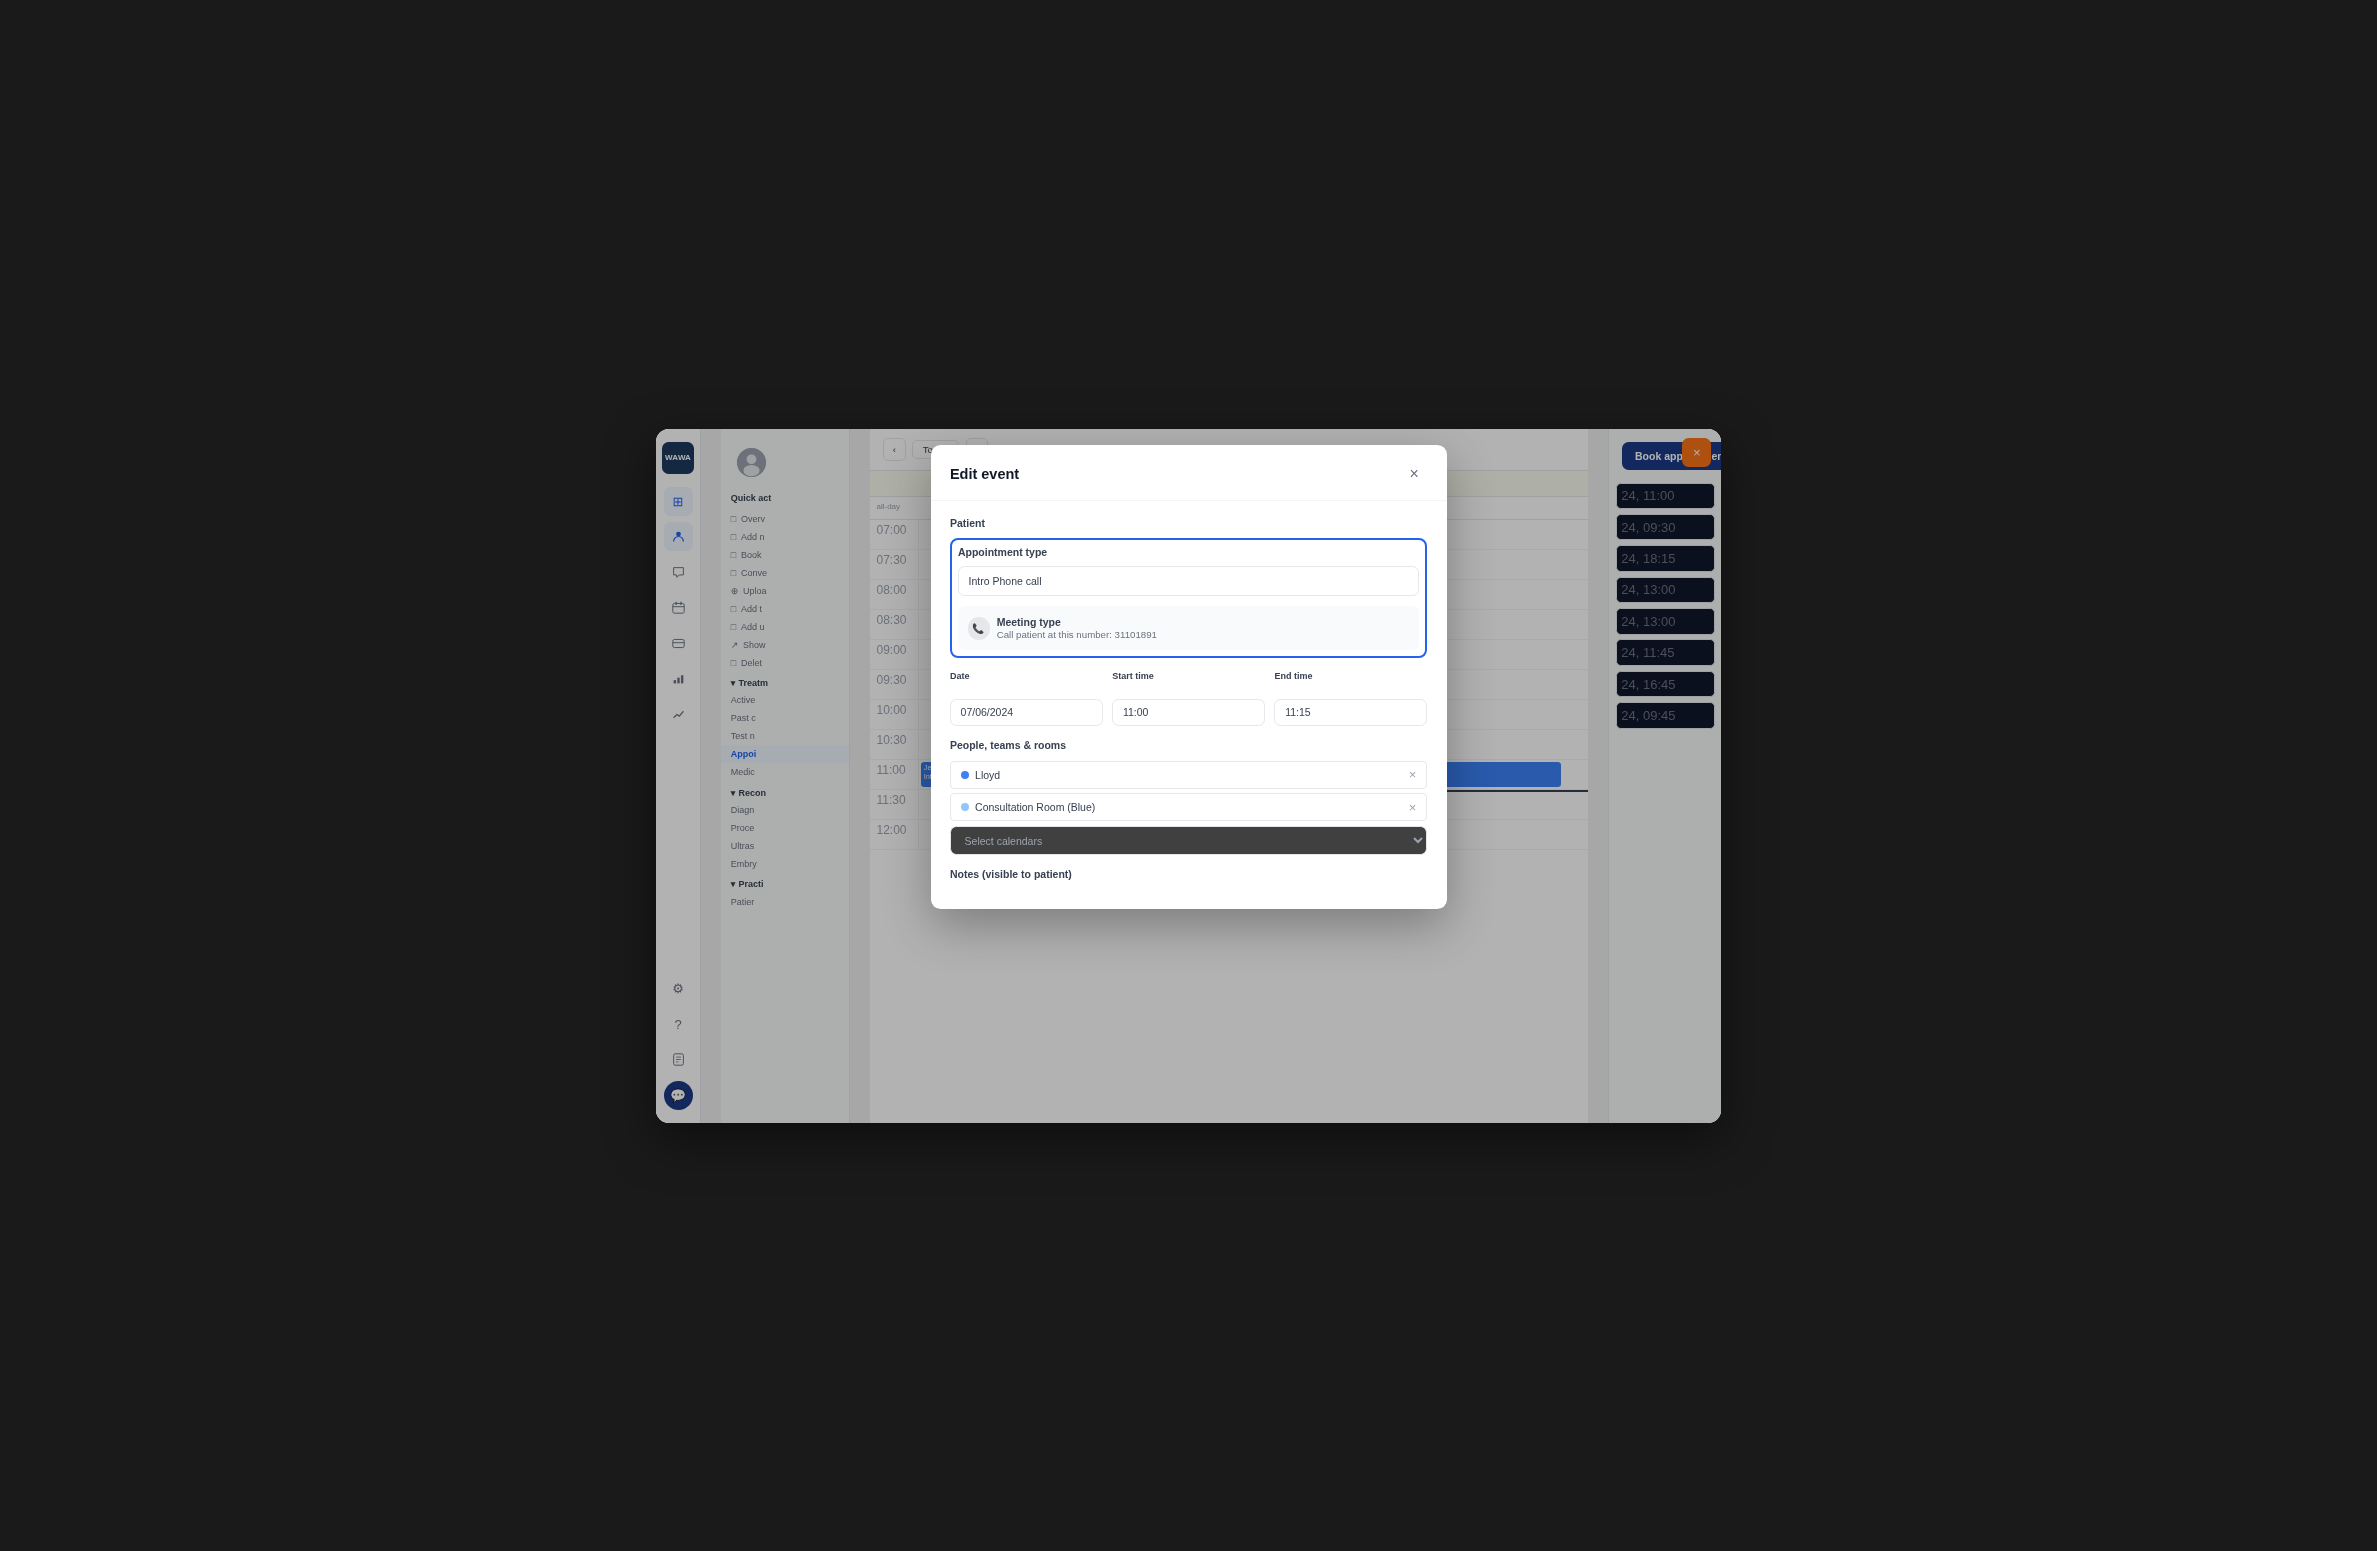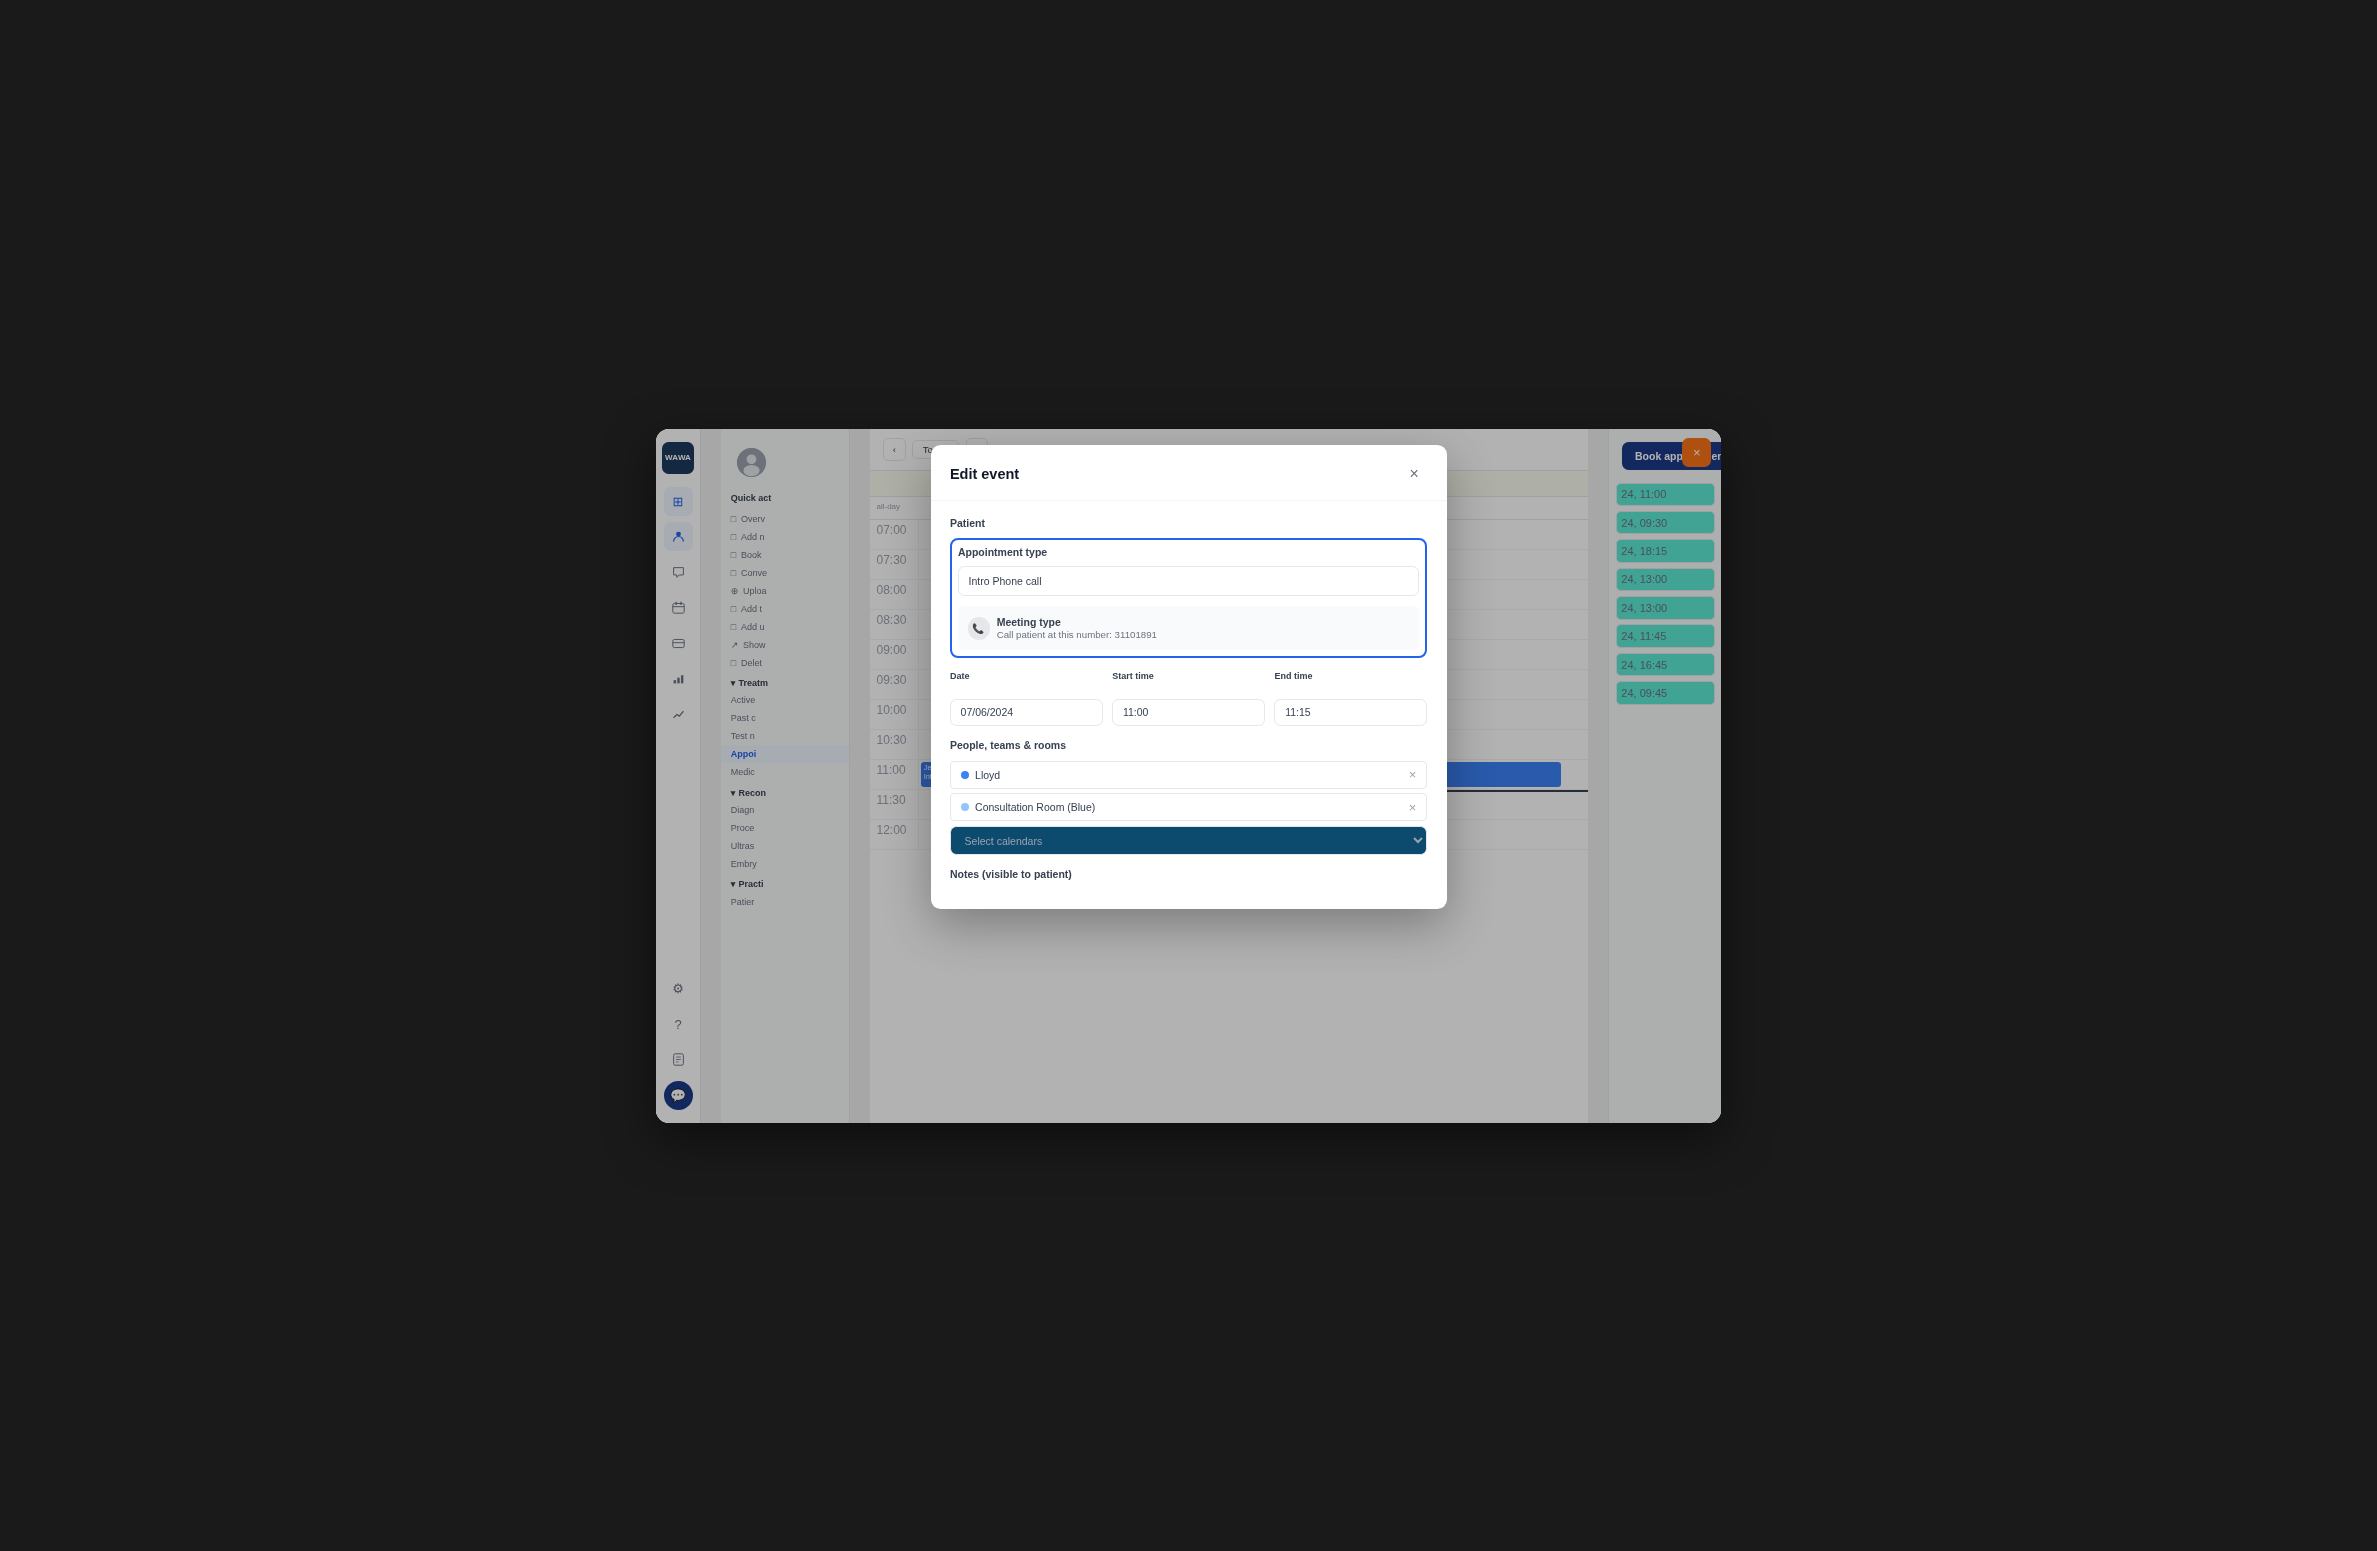--- a/index.html
+++ b/index.html
@@ -219,26 +219,26 @@
     .right-panel {
       width: 113px;
       background: #f8f9fa;
       border-left: 0.8px solid #e5e7eb;
       padding: 6.5px;
       font-size: 8px;
       color: #6b7280;
     }
 
     .right-event {
-      background: #5eead4;
+      background: #0f172a;
       border: 0.8px solid #e5e7eb;
       border-radius: 4.8px;
       padding: 4.8px;
       margin-bottom: 4.8px;
-      font-size: 11px;
+      font-size: 13px;
     }
 
     
     .book-btn {
       background: #1e3a8a;
       color: white;
       border: none;
       border-radius: 6.5px;
       padding: 8px 13px;
       font-size: 10.5px;
@@ -514,21 +514,21 @@
       line-height: 1;
     }
 
     .calendar-select {
       width: 100%;
       border: 0.8px solid #e5e7eb;
       border-radius: 6.5px;
       padding: 6.5px 9.7px;
       font-size: 10.5px;
       color: #9ca3af;
-      background: #0c4a6e;
+      background: #404040;
       outline: none;
     }
 
     
     .notes-section { margin-bottom: 13px; }
 
     .notes-textarea {
       width: 100%;
       border: 0.8px solid #e5e7eb;
       border-radius: 6.5px;

